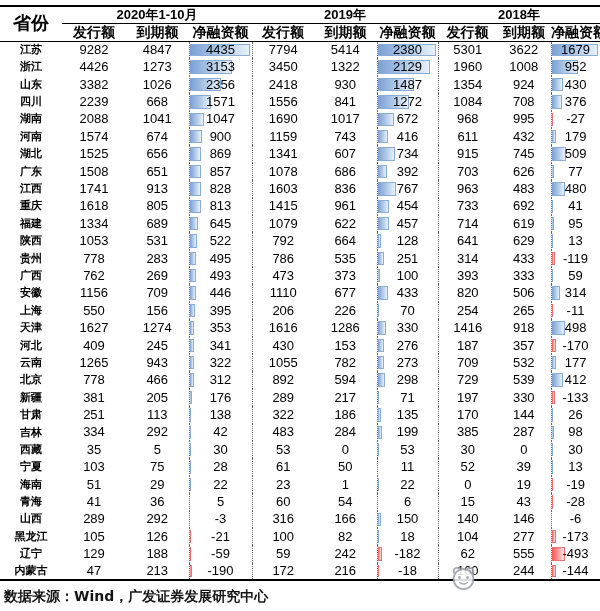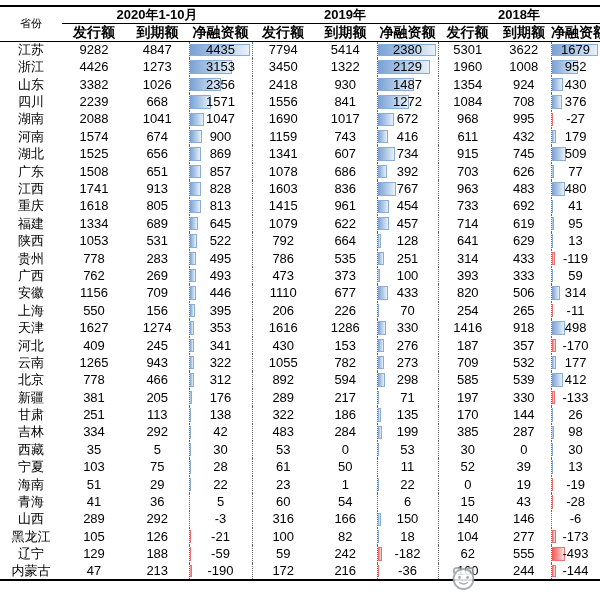--- a/index.html
+++ b/index.html
@@ -6,25 +6,25 @@
   body { width:600px; height:611px; font-family:"Liberation Sans","DejaVu Sans",sans-serif; }
   #page { position:relative; width:600px; height:611px; overflow:hidden; background:#fff; }
 
   table.tbl { border-collapse:collapse; table-layout:fixed; width:600px; margin-top:5px;
               border-top:2.5px solid #000; border-bottom:2px solid #000; }
   .tbl th, .tbl td { padding:0; margin:0; text-align:center; vertical-align:middle;
                      font-size:13px; color:#000; line-height:1.05; white-space:nowrap;
                      overflow:visible; font-family:"Liberation Sans","DejaVu Sans",sans-serif; }
   tr.hr1 { height:17px; }
   tr.hr1 th.yg { border-bottom:1.5px solid #000; font-weight:bold; font-size:13px; }
-  th.corner { border-bottom:1.5px solid #000; font-weight:normal; font-size:11px; }
+  th.corner { border-bottom:1.5px solid #000; font-weight:bold; font-size:18px; }
   tr.hr2 { height:18px; }
   tr.hr2 th { border-bottom:1.5px solid #000; font-weight:bold; font-size:14px; }
   tbody tr { height:17.4px; }
-  tbody th.prov { font-weight:normal; font-size:13px; }
+  tbody th.prov { font-weight:bold; font-size:11px; }
   tbody td { font-size:12.5px; }
   td.net { position:relative; border-left:1px dotted #666; border-right:1px dotted #666; }
   td.net .bar { position:absolute; left:0; top:2px; bottom:2px; box-sizing:border-box; z-index:0; }
   td.net .bar.pos { background:linear-gradient(90deg,#7aa0d4 0%,#b3cce8 55%,#e9f1f9 100%);
                     border:1px solid #8aacd9; border-left:none; }
   td.net .bar.neg { background:linear-gradient(90deg,#fb5252 0%,#fca4a4 60%,#ffecec 100%);
                     border:1px solid #ef7070; border-left:none; }
   td.net .v { position:relative; z-index:1; }
 
   .src { margin:7px 0 0 4px; font-size:14px; color:#141414; font-weight:600;
@@ -303,21 +303,21 @@
     <td class="net"><div class="bar pos" style="width: 10.23%;"></div><span class="v">177</span></td>
   </tr>
         <tr>
     <th class="prov">北京</th>
     <td>778</td>
     <td>466</td>
     <td class="net"><div class="bar pos" style="width: 6.82%;"></div><span class="v">312</span></td>
     <td>892</td>
     <td>594</td>
     <td class="net"><div class="bar pos" style="width: 12.15%;"></div><span class="v">298</span></td>
-    <td>585</td>
+    <td>729</td>
     <td>539</td>
     <td class="net"><div class="bar pos" style="width: 23.8%;"></div><span class="v">412</span></td>
   </tr>
         <tr>
     <th class="prov">新疆</th>
     <td>381</td>
     <td>205</td>
     <td class="net"><div class="bar pos" style="width: 3.85%;"></div><span class="v">176</span></td>
     <td>289</td>
     <td>217</td>
@@ -434,28 +434,29 @@
     <td>555</td>
     <td class="net"><div class="bar neg" style="width: 28.48%;"></div><span class="v">-493</span></td>
   </tr>
         <tr>
     <th class="prov">内蒙古</th>
     <td>47</td>
     <td>213</td>
     <td class="net"><div class="bar neg" style="width: 3.63%;"></div><span class="v">-190</span></td>
     <td>172</td>
     <td>216</td>
-    <td class="net"><div class="bar neg" style="width: 1.79%;"></div><span class="v">-36</span></td>
+    <td class="net"><div class="bar neg" style="width: 1.79%;"></div><span class="v">-18</span></td>
     <td>100</td>
     <td>244</td>
     <td class="net"><div class="bar neg" style="width: 8.32%;"></div><span class="v">-144</span></td>
   </tr>
       </tbody>
   </table>
 
+  <div class="src">数据来源：Wind，广发证券发展研究中心</div>
 
   <div class="wm">
     <svg width="32" height="30" viewBox="0 0 32 30">
       <circle cx="8" cy="9" r="3.2" fill="#fff" stroke="#9aa0a8" stroke-width="1.8"></circle>
       <circle cx="21" cy="9" r="3.2" fill="#fff" stroke="#9aa0a8" stroke-width="1.8"></circle>
       <circle cx="14.5" cy="17" r="10" fill="#fff" stroke="#9aa0a8" stroke-width="1.8"></circle>
       <circle cx="10.5" cy="15.5" r="1.4" fill="#9aa0a8"></circle>
       <circle cx="18.5" cy="15.5" r="1.4" fill="#9aa0a8"></circle>
       <path d="M10.5 20.5 q4 3 8 0" stroke="#9aa0a8" stroke-width="1.5" fill="none" stroke-linecap="round"></path>
     </svg>

